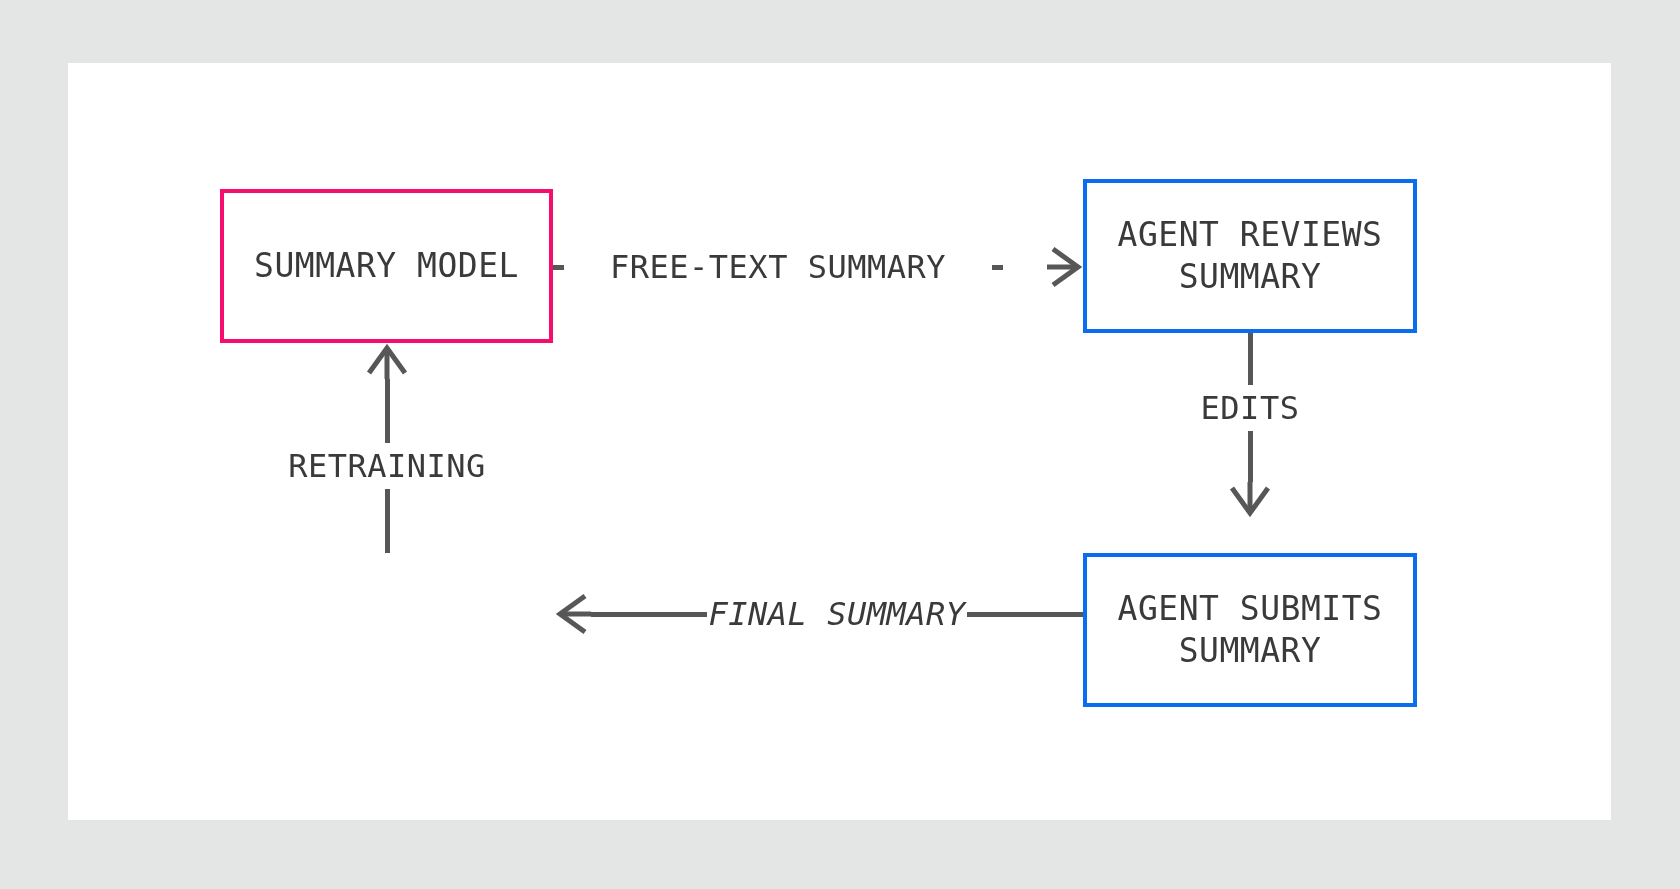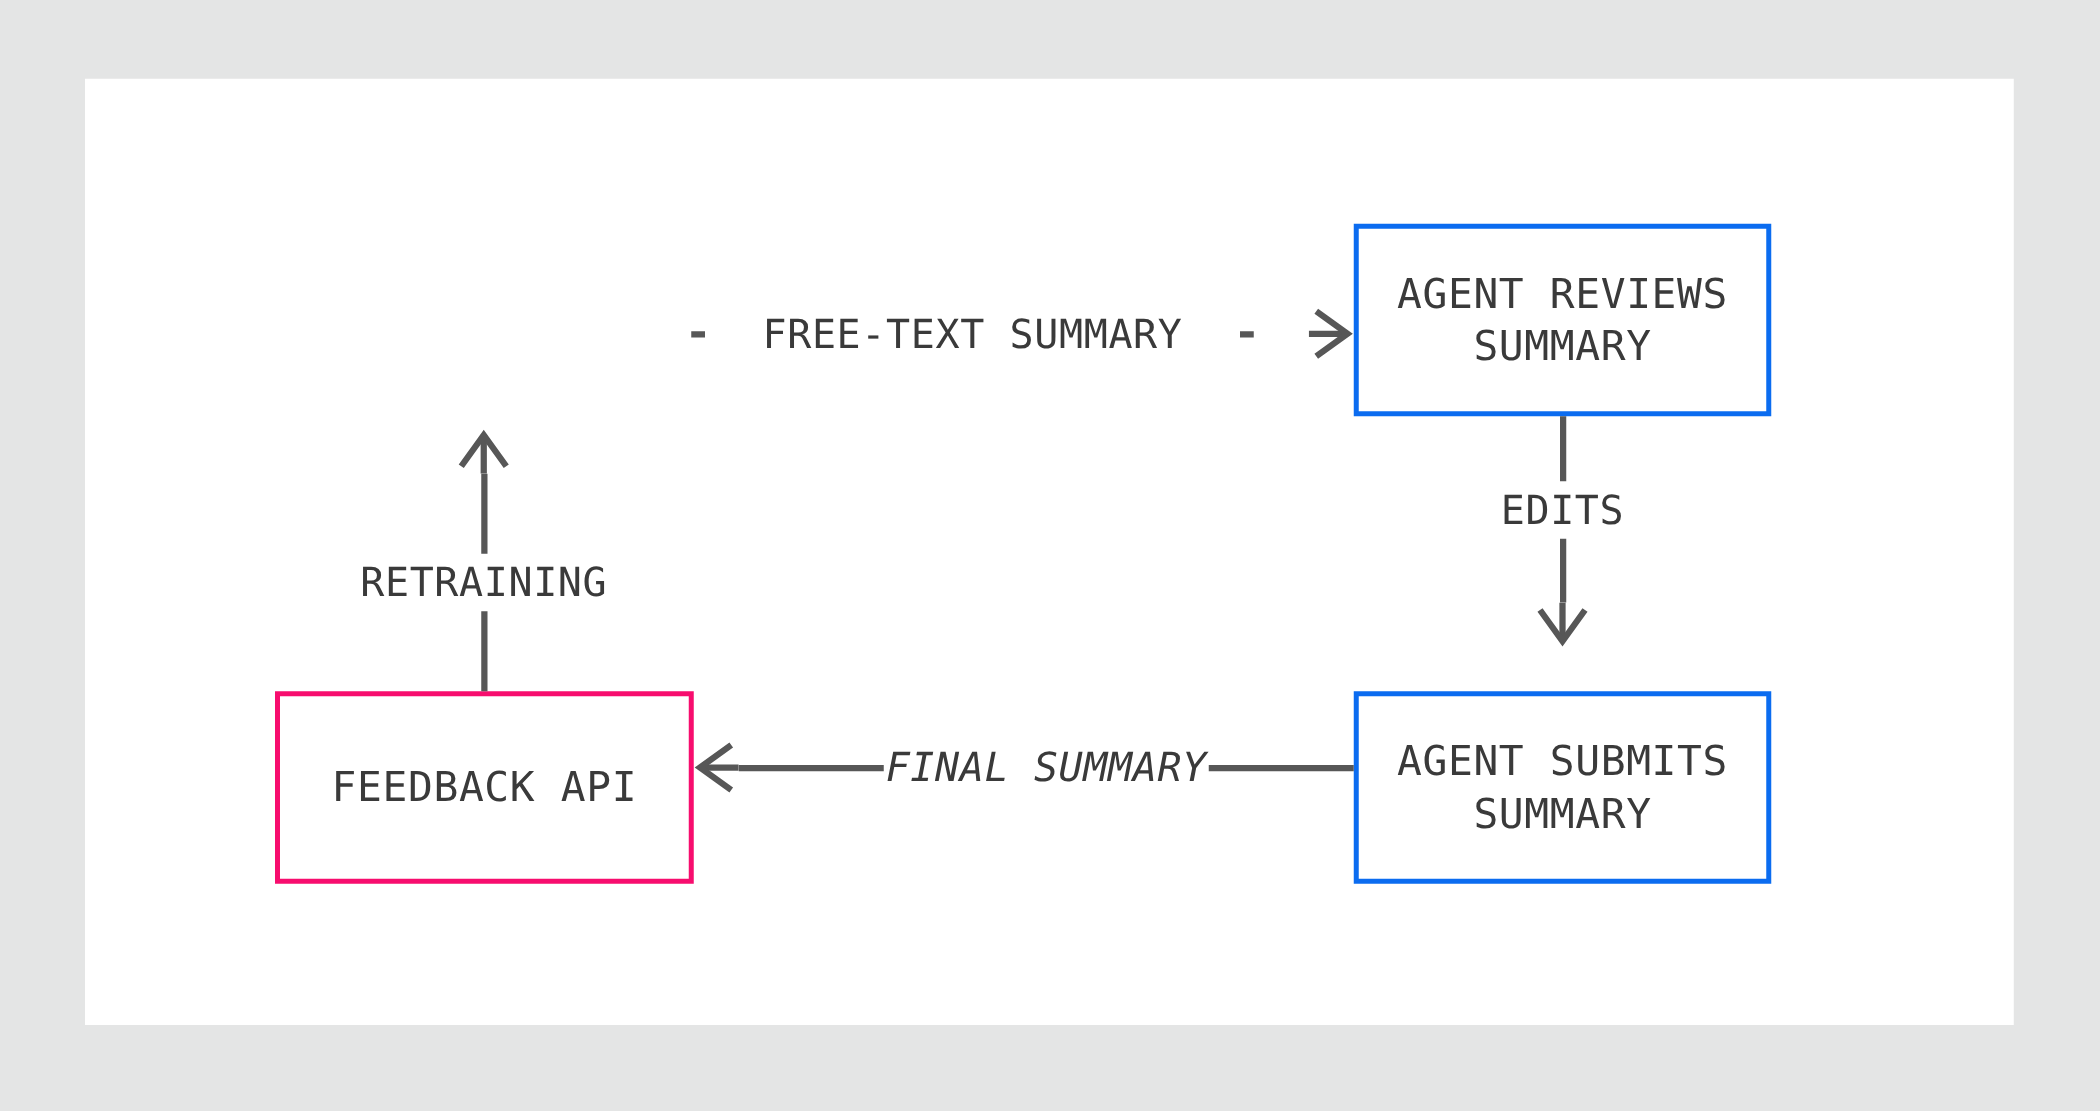--- a/index.html
+++ b/index.html
@@ -76,32 +76,32 @@
   .edge-edits      { left: 1122px; top: 270px; width: 120px; height: 185px; }
   .edge-final      { left: 487px;  top: 519px; width: 528px; height: 64px; font-style: italic;  }
   .edge-retraining { left: 249px;  top: 280px; width: 140px; height: 210px; }
 </style>
 </head>
 <body>
 
 <div class="page">
   <div class="card">
 
+    <div class="node pink node-summary-model">
+      <span class="node-label">SUMMARY MODEL</span>
+    </div>
 
     <div class="node blue node-agent-submits">
       <span class="node-label">AGENT SUBMITS SUMMARY</span>
     </div>
 
     <div class="node blue node-agent-reviews">
       <span class="node-label">AGENT REVIEWS SUMMARY</span>
     </div>
 
-    <div class="node pink node-feedback-api">
-      <span class="node-label">FEEDBACK API</span>
-    </div>
 
     <div class="edge h edge-free-text">
       <div class="hseg"></div>
       <span class="edge-label">FREE-TEXT SUMMARY</span>
       <div class="hseg"></div>
       <svg class="arrowhead" width="36" height="44" viewBox="0 0 36 44">
         <path d="M0 22 H30" stroke="#575757" stroke-width="5" fill="none"></path>
         <path d="M6 4 L31 22 L6 40" stroke="#575757" stroke-width="5" fill="none"></path>
       </svg>
     </div>

